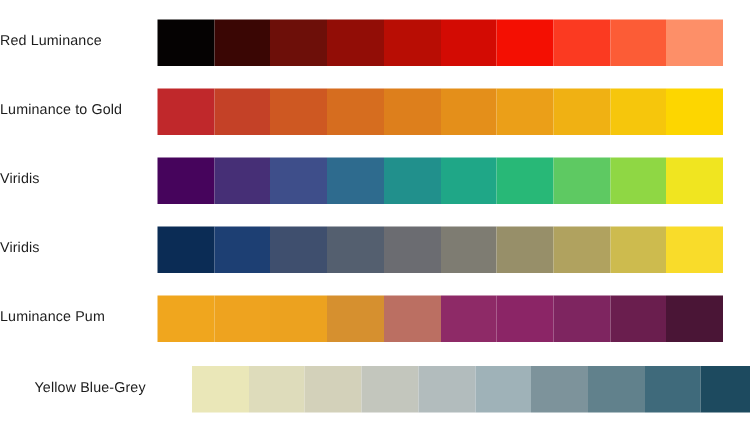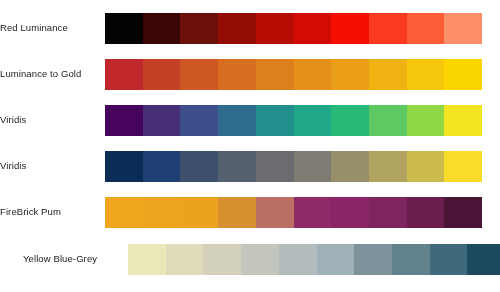--- a/index.html
+++ b/index.html
@@ -113,21 +113,21 @@
         <div class="cmap-swatch" style="background: rgb(107, 108, 113);"></div>
         <div class="cmap-swatch" style="background: rgb(126, 124, 114);"></div>
         <div class="cmap-swatch" style="background: rgb(151, 143, 105);"></div>
         <div class="cmap-swatch" style="background: rgb(176, 162, 95);"></div>
         <div class="cmap-swatch" style="background: rgb(205, 187, 78);"></div>
         <div class="cmap-swatch" style="background: rgb(249, 220, 42);"></div>
       </div>
   </div>
 
   <div class="cmap-row" style="top:196px;">
-    <div class="cmap-label">FireBrick Pum</div>
+    <div class="cmap-label">Luminance Pum</div>
     <div class="cmap-strip">
         <div class="cmap-swatch" style="background: rgb(240, 166, 30);"></div>
         <div class="cmap-swatch" style="background: rgb(238, 163, 31);"></div>
         <div class="cmap-swatch" style="background: rgb(236, 162, 31);"></div>
         <div class="cmap-swatch" style="background: rgb(214, 144, 47);"></div>
         <div class="cmap-swatch" style="background: rgb(187, 111, 98);"></div>
         <div class="cmap-swatch" style="background: rgb(142, 42, 103);"></div>
         <div class="cmap-swatch" style="background: rgb(139, 37, 102);"></div>
         <div class="cmap-swatch" style="background: rgb(126, 37, 96);"></div>
         <div class="cmap-swatch" style="background: rgb(106, 30, 78);"></div>

